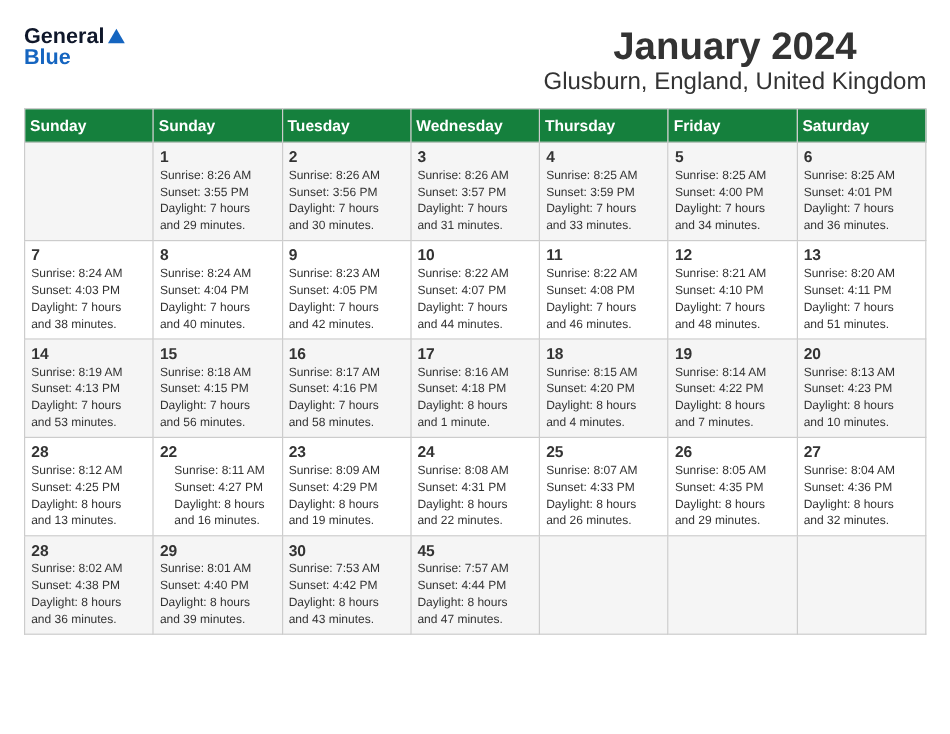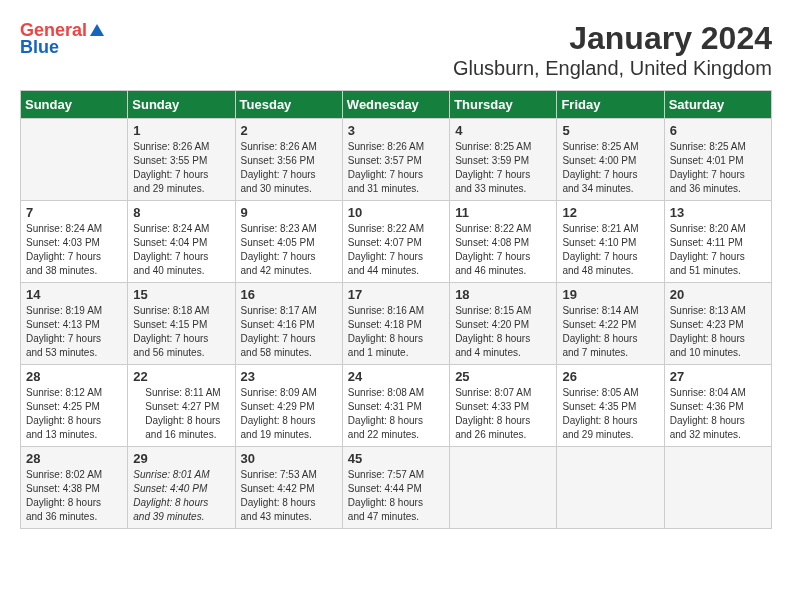--- a/index.html
+++ b/index.html
@@ -19,21 +19,21 @@
     .logo {
       display: flex;
       flex-direction: column;
       align-items: flex-start;
     }
     .logo-line {
       display: flex;
       align-items: center;
     }
     .title-area {
-      text-align: right;
+      text-align: center;
     }
     .title-area h1 {
       font-size: 32px;
       font-weight: bold;
       color: #333;
     }
     .title-area h2 {
       font-size: 20px;
       font-weight: normal;
       color: #333;
@@ -76,21 +76,21 @@
       line-height: 1.4;
       color: #333;
     }
   </style>
 </head>
 <body>
 
 <div class="header">
   <div class="logo">
     <div class="logo-line">
-      <span style="font-size:18px;font-weight:bold;color:#ef4444;">General</span>
+      <span style="font-size:18px;font-weight:bold;color:#0f172a;">General</span>
       <svg width="18" height="18" viewBox="0 0 18 18" style="margin:0 1px;">
         <polygon points="9,2 16,14 2,14" fill="#1565c0"></polygon>
       </svg>
     </div>
     <span style="font-size:18px;font-weight:bold;color:#1565c0;margin-top:-4px;">Blue</span>
   </div>
   <div class="title-area">
     <h1>January 2024</h1>
     <h2>Glusburn, England, United Kingdom</h2>
   </div>
@@ -310,21 +310,21 @@
       <tr>
         <td>
           <span class="day-num">28</span>
           <div class="day-info" style="white-space: pre-line;">Sunrise: 8:02 AM
 Sunset: 4:38 PM
 Daylight: 8 hours
 and 36 minutes.</div>
         </td>
         <td>
           <span class="day-num">29</span>
-          <div class="day-info" style="white-space: pre-line; font-style: italic;">Sunrise: 8:01 AM
+          <div class="day-info" style="white-space: pre-line;">Sunrise: 8:01 AM
 Sunset: 4:40 PM
 Daylight: 8 hours
 and 39 minutes.</div>
         </td>
         <td>
           <span class="day-num">30</span>
           <div class="day-info" style="white-space: pre-line;">Sunrise: 7:53 AM
 Sunset: 4:42 PM
 Daylight: 8 hours
 and 43 minutes.</div>

